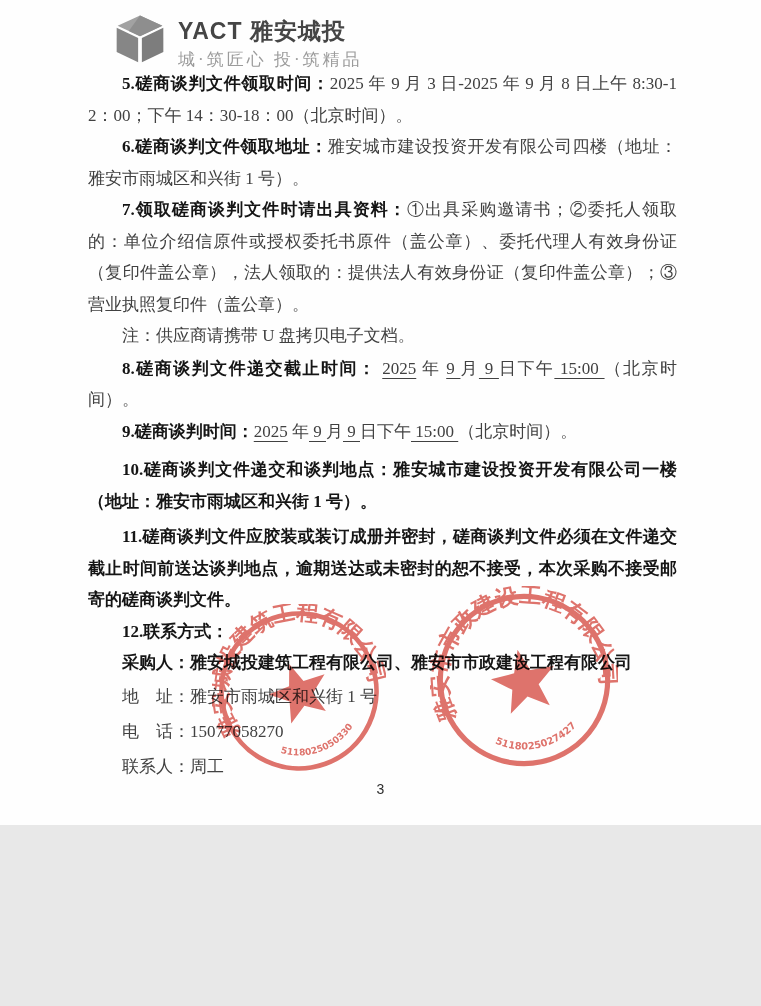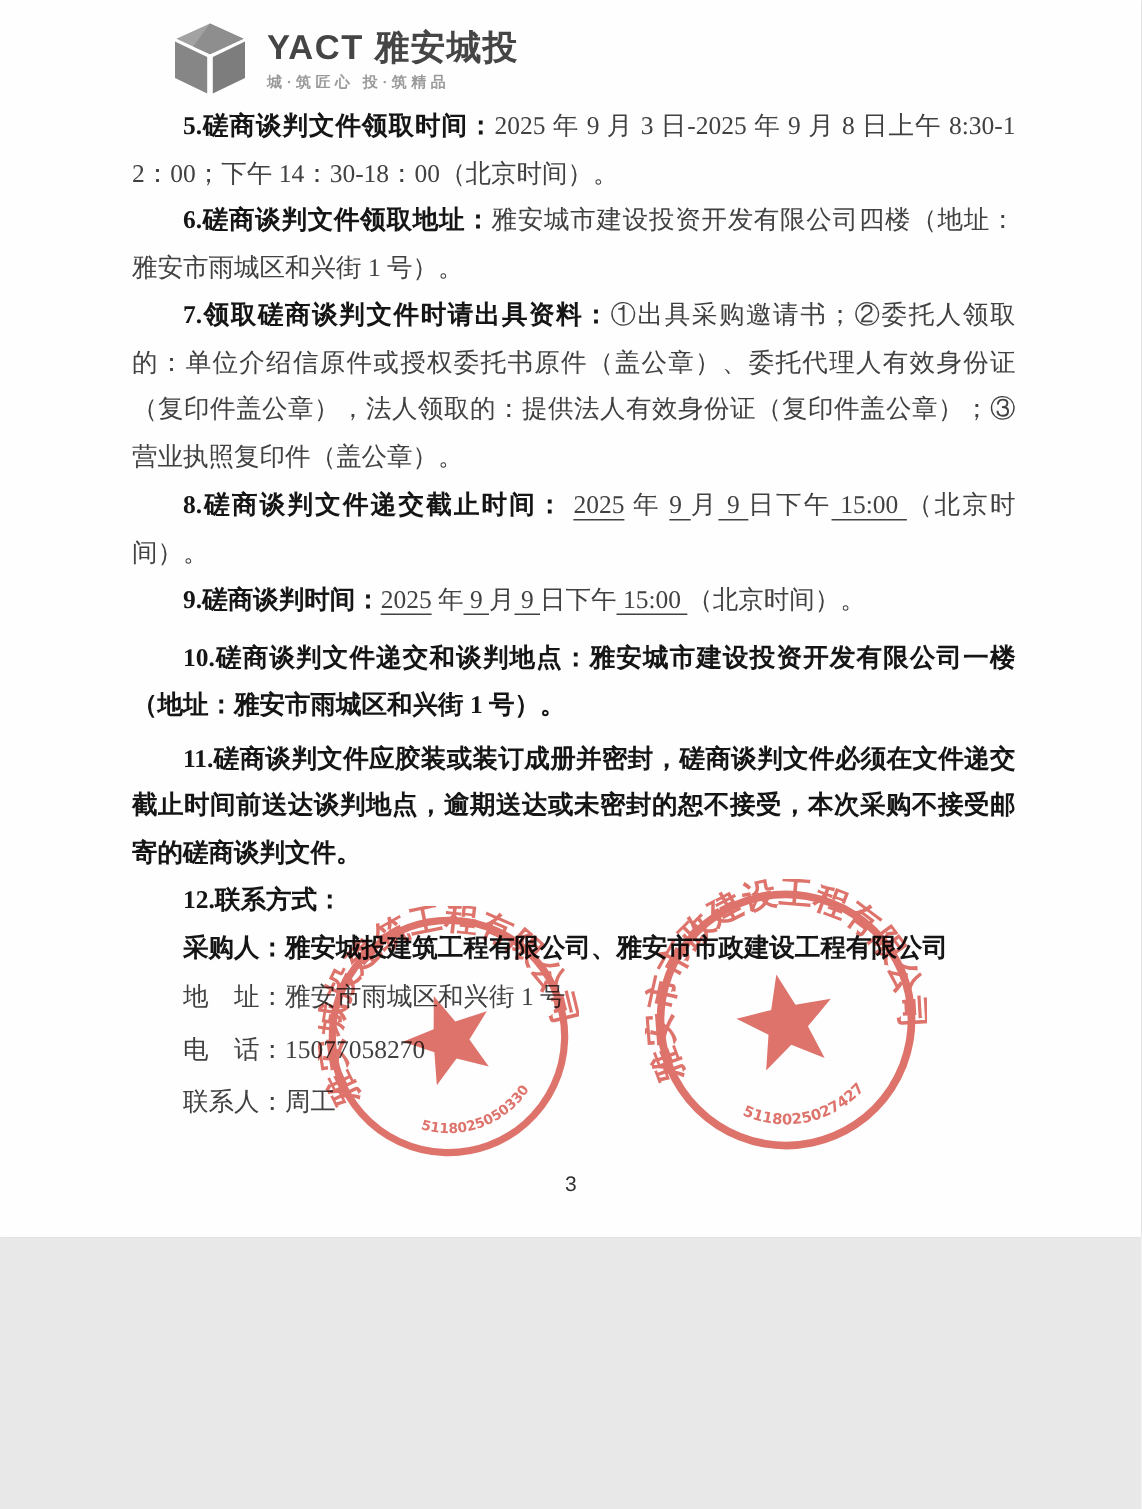--- a/index.html
+++ b/index.html
@@ -15,22 +15,22 @@
   
   .logo{position:absolute;left:112px;top:10px;display:flex;align-items:flex-start;}
   .logo-cube{width:56px;height:56px;flex:0 0 auto;}
   .logo-text{margin-left:10px;padding-top:9px;}
   .brand{
     font-family:"Liberation Sans","DejaVu Sans",sans-serif;
     font-weight:bold;font-size:23px;line-height:24px;
     color:#454545;letter-spacing:1px;white-space:nowrap;
   }
   .slogan{
-    font-size:10px;color:#9b9b9b;letter-spacing:3px;
-    margin-top:5px;white-space:nowrap;font-weight:bold;
+    font-size:17px;color:#9b9b9b;letter-spacing:3px;
+    margin-top:5px;white-space:nowrap;
   }
   
   .content{position:absolute;left:88px;top:68px;width:589px;}
   .para{
     margin:0;font-size:17px;line-height:31.5px;
     text-align:justify;color:#414141;
     word-break:break-all;
   }
   .para.indent{text-indent:2em;}
   .para .b{font-weight:bold;color:#151515;}
@@ -81,20 +81,21 @@
     <div class="logo-text" data-name="logo-text">
       <div class="brand" data-name="brand-name">YACT 雅安城投</div>
       <div class="slogan" data-name="brand-slogan">城·筑匠心  投·筑精品</div>
     </div>
   </div>
 
   <div class="content" data-name="document-body">
       <p class="para indent" data-name="para-item-5"><span class="b">5.磋商谈判文件领取时间：</span><span>2025 年 9 月 3 日-2025 年 9 月 8 日上午 8:30-12：00；下午 14：30-18：00（北京时间）。</span></p>
       <p class="para indent" data-name="para-item-6"><span class="b">6.磋商谈判文件领取地址：</span><span>雅安城市建设投资开发有限公司四楼（地址：雅安市雨城区和兴街 1 号）。</span></p>
       <p class="para indent" data-name="para-item-7"><span class="b">7.领取磋商谈判文件时请出具资料：</span><span>①出具采购邀请书；②委托人领取的：单位介绍信原件或授权委托书原件（盖公章）、委托代理人有效身份证（复印件盖公章），法人领取的：提供法人有效身份证（复印件盖公章）；③营业执照复印件（盖公章）。</span></p>
+      <p class="para indent" data-name="para-note"><span>注：供应商请携带 U 盘拷贝电子文档。</span></p>
       <p class="para indent" data-name="para-item-8"><span class="b">8.磋商谈判文件递交截止时间：</span><span> </span><span class="u">2025</span><span> 年 </span><span class="u"> 9 </span><span>月</span><span class="u"> 9 </span><span>日下午</span><span class="u"> 15:00 </span><span>（北京时间）。</span></p>
       <p class="para indent" data-name="para-item-9"><span class="b">9.磋商谈判时间：</span><span class="u">2025</span><span> 年</span><span class="u"> 9 </span><span>月</span><span class="u"> 9 </span><span>日下午</span><span class="u"> 15:00 </span><span>（北京时间）。</span></p>
       <p class="para indent" data-name="para-item-10"><span class="b">10.磋商谈判文件递交和谈判地点：雅安城市建设投资开发有限公司一楼（地址：雅安市雨城区和兴街 1 号）。</span></p>
       <p class="para indent" data-name="para-item-11"><span class="b">11.磋商谈判文件应胶装或装订成册并密封，磋商谈判文件必须在文件递交截止时间前送达谈判地点，逾期送达或未密封的恕不接受，本次采购不接受邮寄的磋商谈判文件。</span></p>
       <p class="para indent" data-name="para-item-12"><span class="b">12.联系方式：</span></p>
       <p class="para indent" data-name="para-purchaser"><span class="b">采购人：雅安城投建筑工程有限公司、雅安市市政建设工程有限公司</span></p>
       <p class="para indent" data-name="para-address"><span>地　址：雅安市雨城区和兴街 1 号</span></p>
       <p class="para indent" data-name="para-phone"><span>电　话：15077058270</span></p>
       <p class="para indent" data-name="para-contact-person"><span>联系人：周工</span></p>
     </div>

